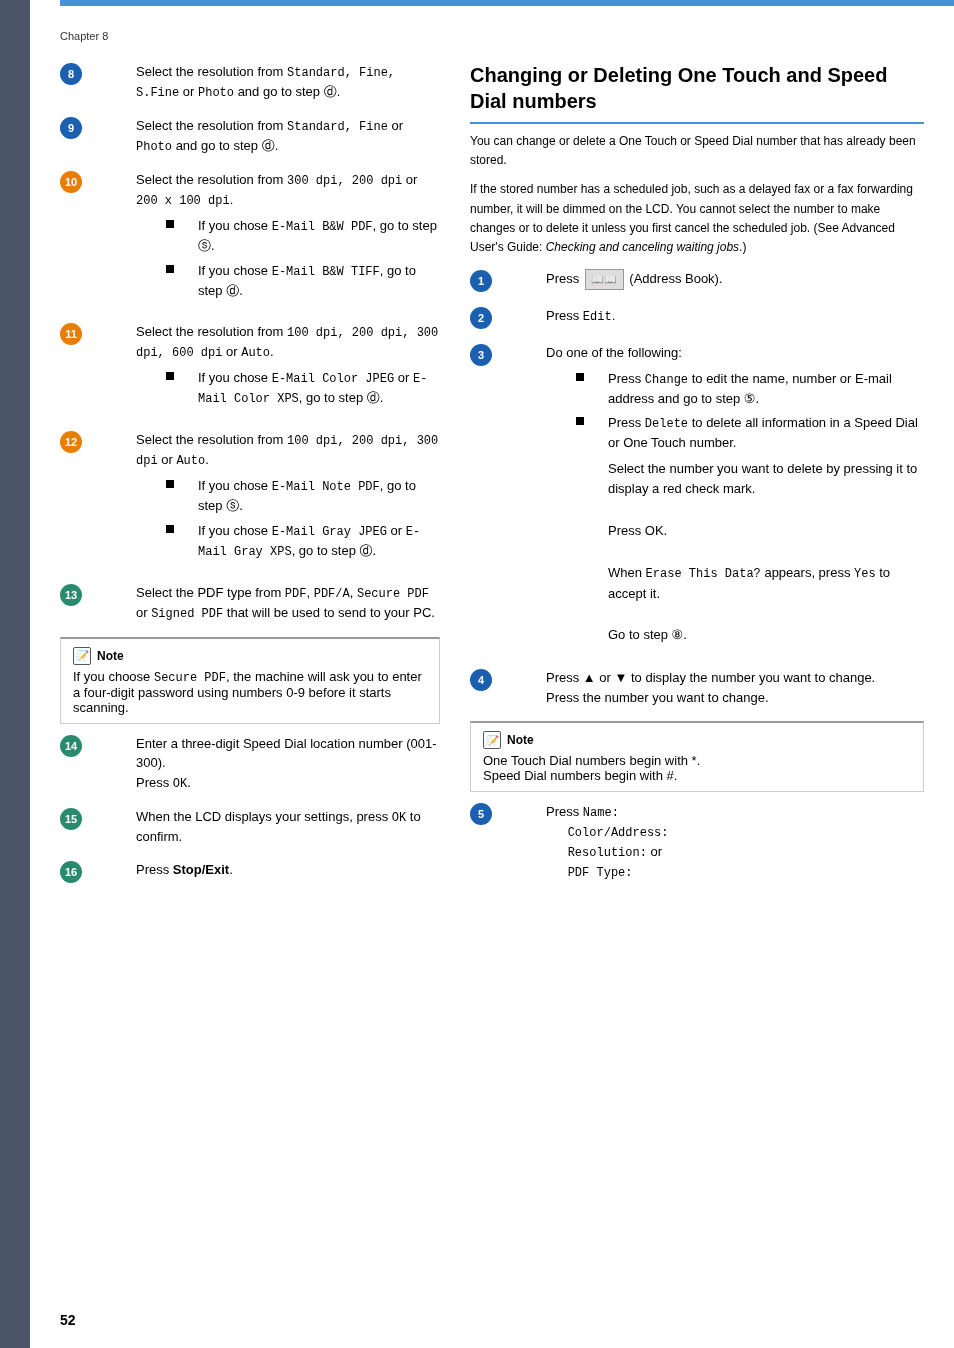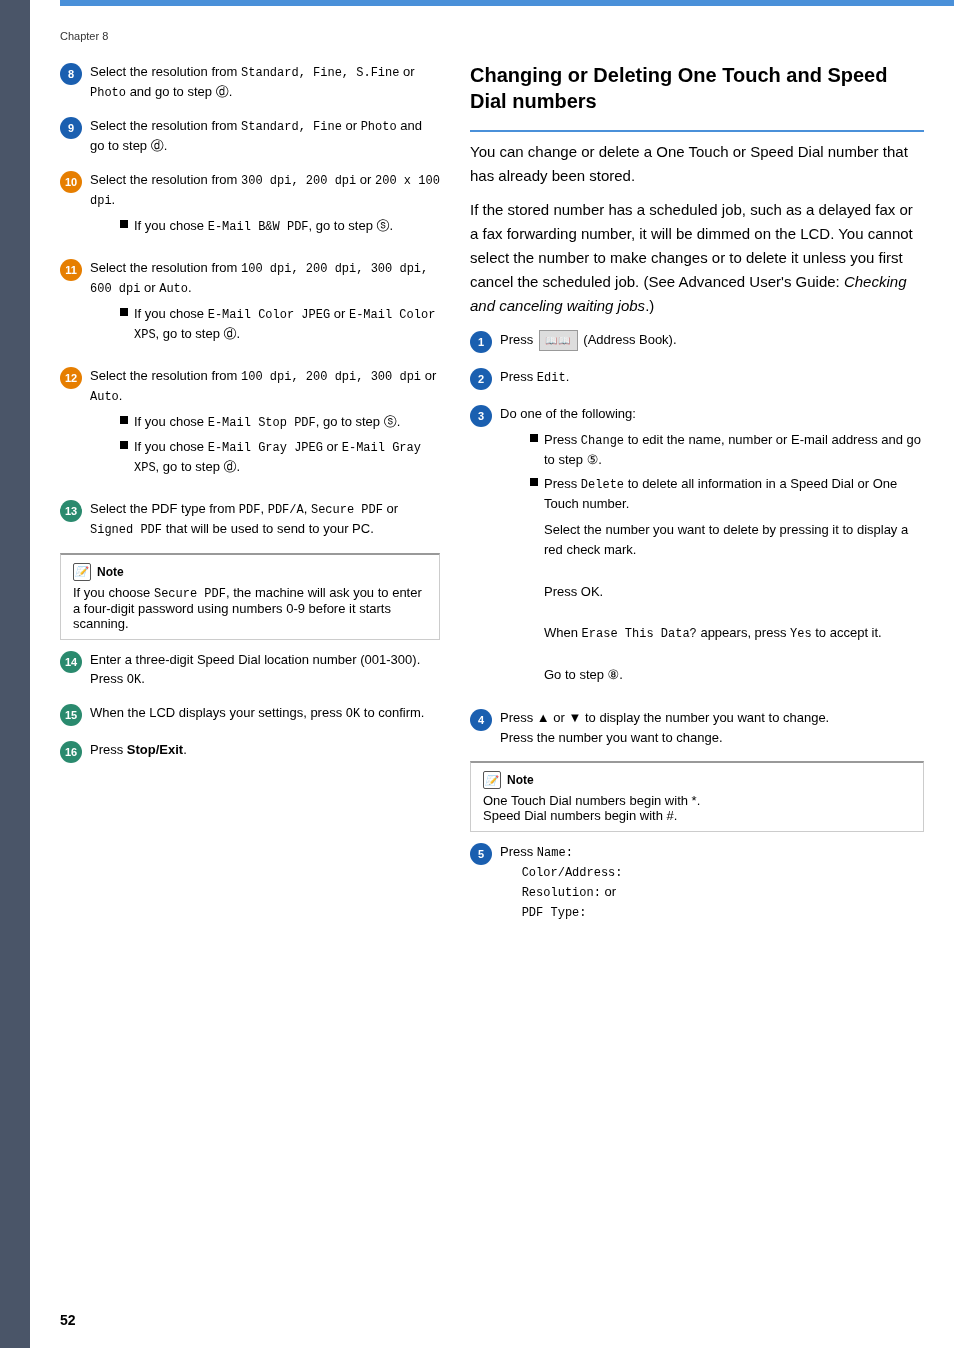--- a/index.html
+++ b/index.html
@@ -80,38 +80,40 @@
       margin-top: 1px;
     }
 
     .step-circle.blue { background: #1a5fb0; }
     .step-circle.orange { background: #e67e00; text-align: center; }
     .step-circle.teal { background: #2a8a6e; }
 
     .step-text {
       flex: 1;
       line-height: 1.5;
+      margin-left: 46px;
     }
 
     .step-text code, code {
       font-family: 'Courier New', monospace;
       font-size: 12px;
     }
 
     .sub-steps {
       margin-left: 30px;
       margin-top: 6px;
       margin-bottom: 8px;
     }
 
     .sub-step-item {
       display: flex;
       align-items: flex-start;
-      gap: 6px;
+      gap: 24px;
       margin-bottom: 5px;
+      justify-content: flex-end;
     }
 
     .bullet-square {
       width: 8px;
       height: 8px;
       background: #000;
       flex-shrink: 0;
       margin-top: 4px;
     }
 
@@ -144,25 +146,25 @@
       font-style: italic;
       color: #555;
     }
 
     .section-title {
       font-size: 20px;
       font-weight: bold;
       line-height: 1.3;
       margin-bottom: 8px;
       border-bottom: 2px solid #4a90d9;
-      padding-bottom: 16px;
+      padding-bottom: 8px;
     }
 
     .section-intro {
-      font-size: 15px;
+      font-size: 12px;
       line-height: 1.6;
       margin-bottom: 12px;
     }
 
     .page-number {
       position: absolute;
       bottom: 20px;
       left: 30px;
       font-size: 14px;
       font-weight: bold;
@@ -210,20 +212,24 @@
 
         <div class="step-item">
           <div class="step-circle orange">10</div>
           <div class="step-text">
             Select the resolution from <code>300 dpi, 200 dpi</code> or <code>200 x 100 dpi</code>.
             <div class="sub-steps">
               <div class="sub-step-item">
                 <div class="bullet-square"></div>
                 <div>If you chose <code>E-Mail B&amp;W PDF</code>, go to step ⓢ.</div>
               </div>
+              <div class="sub-step-item">
+                <div class="bullet-square"></div>
+                <div>If you chose <code>E-Mail B&amp;W TIFF</code>, go to step ⓓ.</div>
+              </div>
             </div>
           </div>
         </div>
 
         <div class="step-item">
           <div class="step-circle orange">11</div>
           <div class="step-text">
             Select the resolution from <code>100 dpi, 200 dpi, 300 dpi, 600 dpi</code> or <code>Auto</code>.
             <div class="sub-steps">
               <div class="sub-step-item">
@@ -234,21 +240,21 @@
           </div>
         </div>
 
         <div class="step-item">
           <div class="step-circle orange">12</div>
           <div class="step-text">
             Select the resolution from <code>100 dpi, 200 dpi, 300 dpi</code> or <code>Auto</code>.
             <div class="sub-steps">
               <div class="sub-step-item">
                 <div class="bullet-square"></div>
-                <div>If you chose <code>E-Mail Stop PDF</code>, go to step ⓢ.</div>
+                <div>If you chose <code>E-Mail Note PDF</code>, go to step ⓢ.</div>
               </div>
               <div class="sub-step-item">
                 <div class="bullet-square"></div>
                 <div>If you chose <code>E-Mail Gray JPEG</code> or <code>E-Mail Gray XPS</code>, go to step ⓓ.</div>
               </div>
             </div>
           </div>
         </div>
 
         <div class="step-item">

